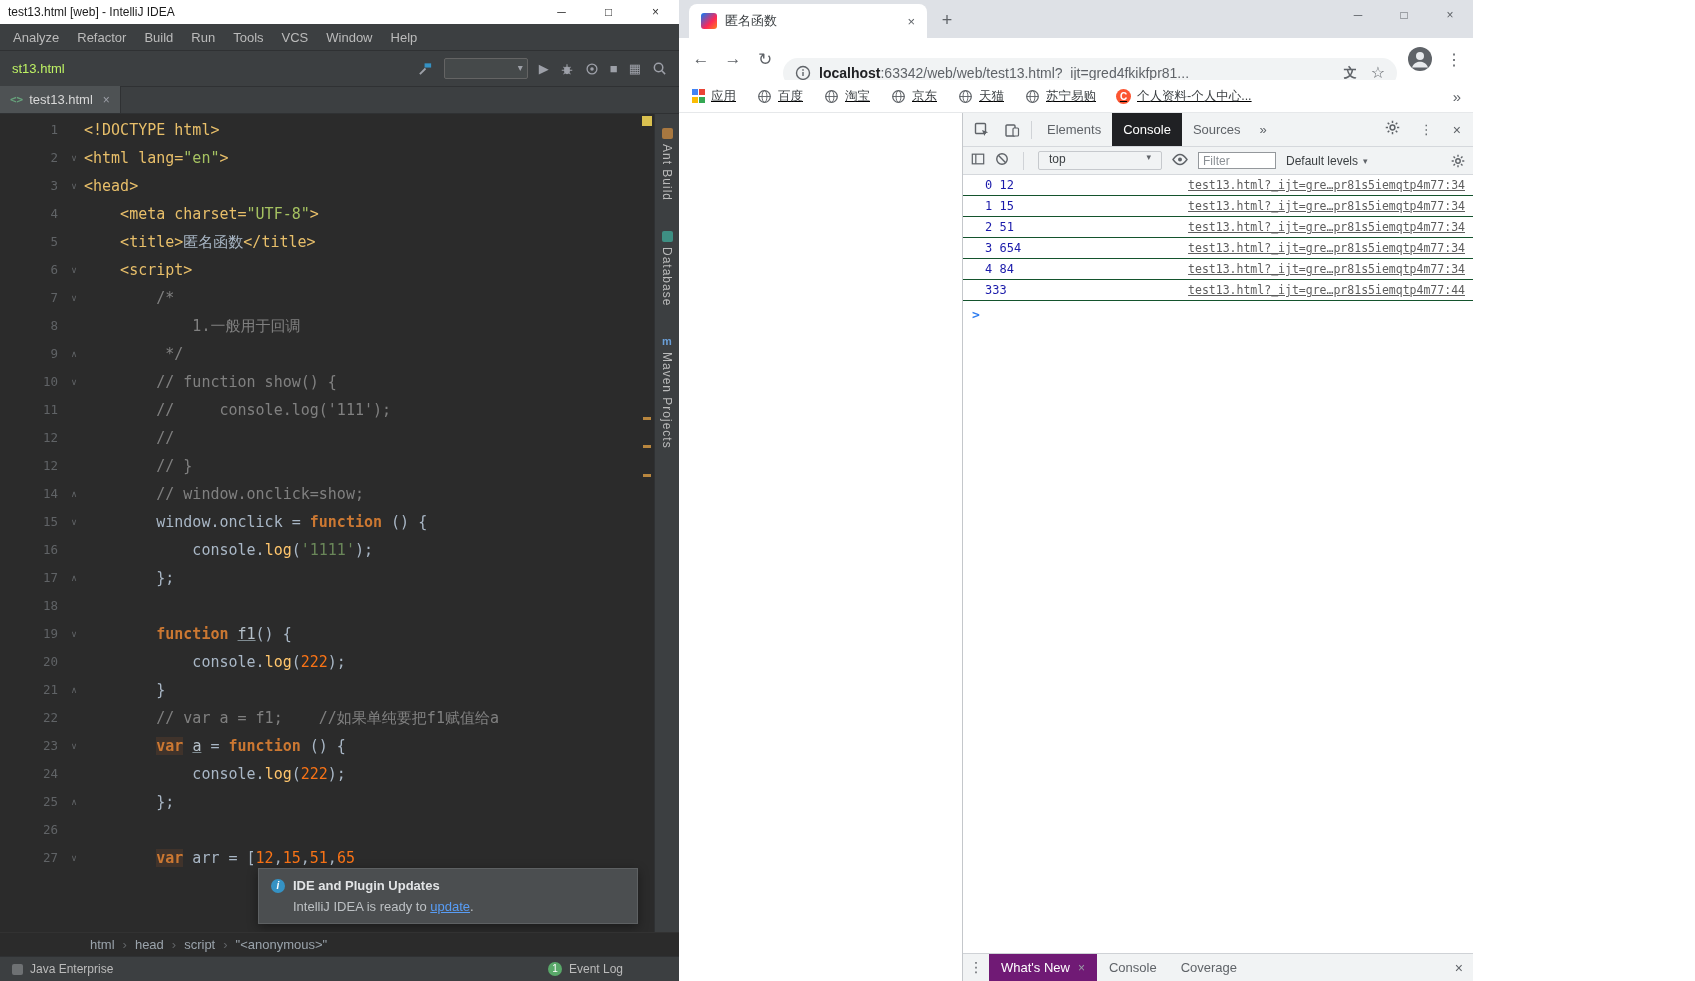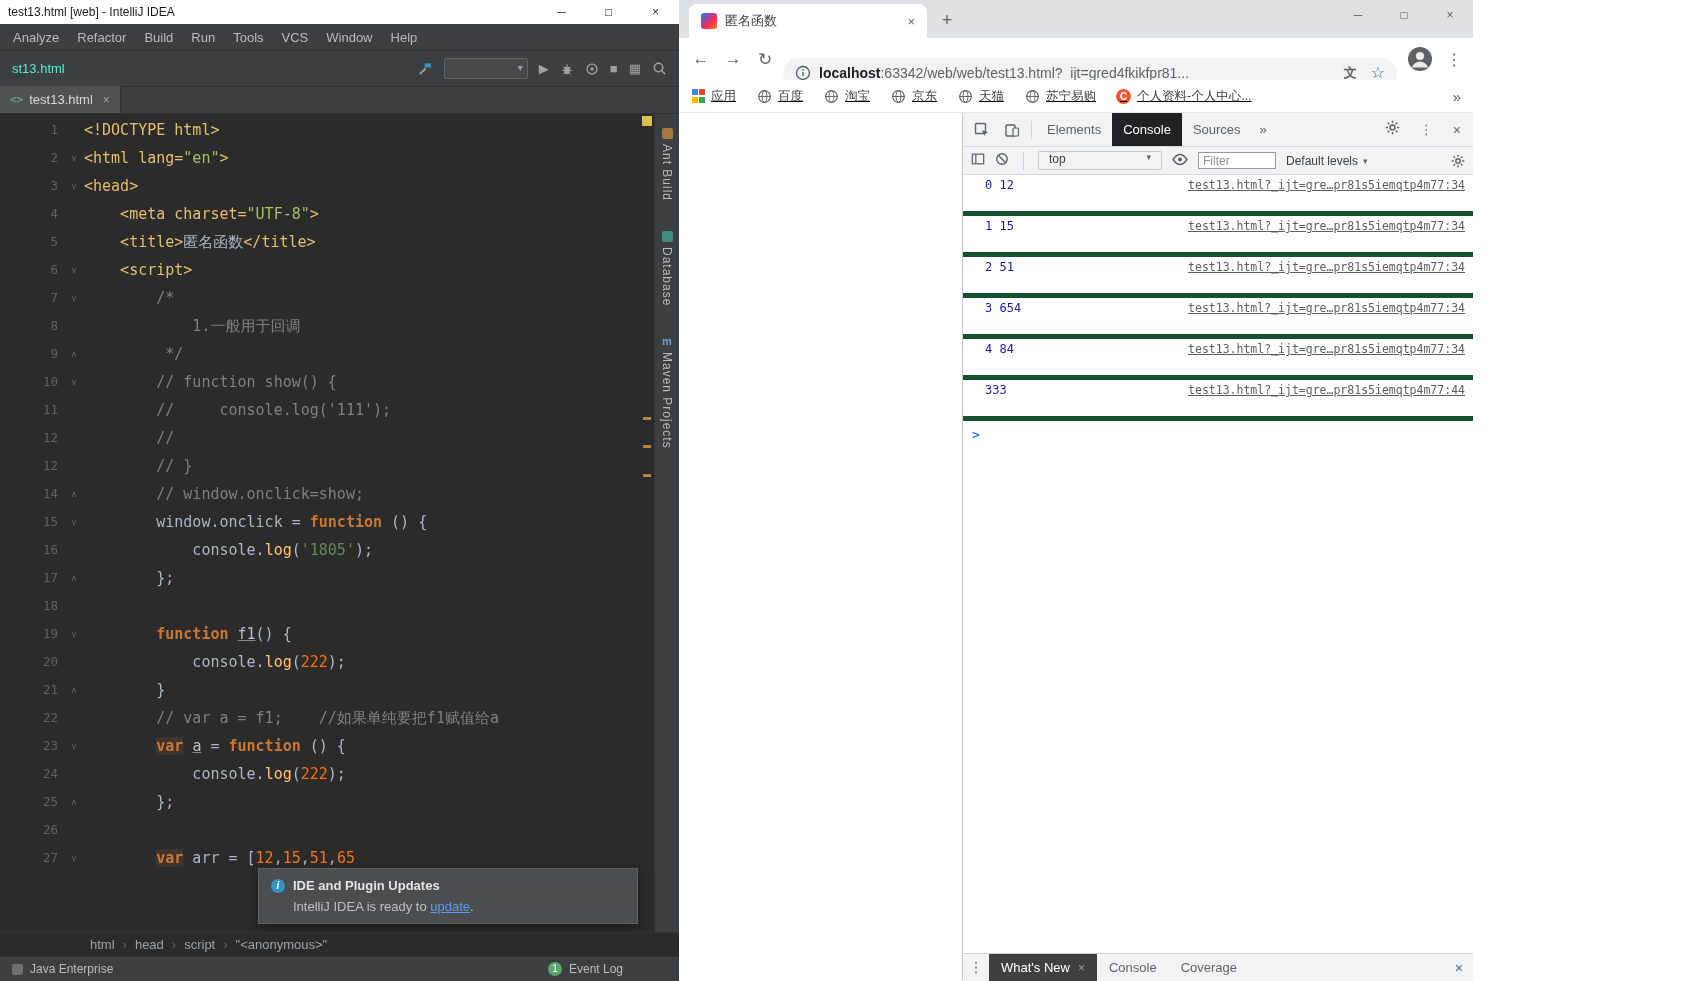--- a/index.html
+++ b/index.html
@@ -8,21 +8,21 @@
           font-family:"Liberation Sans",sans-serif;}
 
   
   #ide{width:679px;flex:none;display:flex;flex-direction:column;background:#2b2b2b;}
   .t-bar{height:24px;background:#ffffff;display:flex;align-items:center;font-size:12px;color:#1b1b1b;padding-left:8px;flex:none;}
   .win-controls{margin-left:auto;display:flex;height:100%;}
   .wc{width:47px;text-align:center;line-height:24px;font-size:12px;color:#333;}
   .menubar{height:27px;background:#3c3f41;display:flex;align-items:center;padding-left:4px;border-bottom:1px solid #2f3133;flex:none;}
   .mi{color:#bbbbbb;font-size:13px;padding:0 9px;}
   .navbar{height:36px;background:#3c3f41;display:flex;align-items:center;padding:0 12px;border-bottom:1px solid #2f3133;flex:none;}
-  .crumb{color:#5eead4;font-size:13px;}
+  .crumb{color:#bef264;font-size:13px;}
   .nav-tools{margin-left:auto;display:flex;align-items:center;gap:11px;}
   .ni{color:#9da0a8;font-size:13px;line-height:1;}
   .svgi svg{display:block;}
   .combo{width:84px;height:21px;background:#45494a;border:1px solid #646464;border-radius:2px;position:relative;}
   .combo-arrow{position:absolute;right:4px;top:3px;color:#9da0a8;font-size:10px;}
   .tabbar{height:27px;background:#3c3f41;display:flex;align-items:flex-end;border-bottom:1px solid #2f3133;flex:none;}
   .etab{height:27px;background:#4e5254;display:flex;align-items:center;gap:6px;padding:0 10px;color:#d8d8d8;font-size:13px;border-right:1px solid #2f3133;}
   .fico{color:#67a37c;font-size:11px;font-weight:bold;font-family:"DejaVu Sans Mono",monospace;}
   .tclose{color:#9da0a8;font-size:12px;margin-left:4px;}
 
@@ -121,32 +121,32 @@
   .ctx{width:124px;height:19px;border:1px solid #c6c9cd;border-radius:2px;font-size:12px;color:#3c4043;
        display:flex;align-items:flex-start;justify-content:space-between;padding:0 10px;}
   .arr{font-size:9px;color:#5f6368;}
   .filter{width:78px;height:17px;border:1px solid #94989c;background:#fff;font-size:12px;padding:0 4px;
           color:#202124;font-family:"Liberation Sans",sans-serif;}
   .filter::placeholder{color:#8b9095;}
   .levels{font-size:12px;color:#3c4043;display:flex;gap:5px;align-items:center;}
   .ctl-right{margin-left:auto;display:flex;align-items:center;}
 
   .dt-msgs{flex:1;background:#fff;overflow:hidden;display:flex;flex-direction:column;}
-  .dt-row{display:flex;justify-content:space-between;border-bottom:5px solid #14532d;
-          padding:3px 8px 19px 22px;min-height:17px;}
+  .dt-row{display:flex;justify-content:space-between;border-bottom:1px solid #14532d;
+          padding:3px 8px 3px 22px;min-height:17px;}
   .dt-val{font-family:"DejaVu Sans Mono",monospace;font-size:12px;color:#1a1aaa;white-space:nowrap;}
   .dt-src{font-family:"DejaVu Sans Mono",monospace;font-size:11.5px;color:#5e5e5e;text-decoration:underline;
           white-space:nowrap;margin-left:12px;}
   .dt-prompt{padding:6px 9px;color:#2e7df0;font-family:"DejaVu Sans Mono",monospace;font-size:13px;font-weight:bold;}
 
   .dt-drawer{border-top:1px solid #cfd2d6;flex:none;}
   .dr-tabs{height:27px;background:#f1f3f4;display:flex;align-items:stretch;}
   .dr-menu{width:26px;text-align:center;color:#5f6368;font-size:14px;line-height:27px;flex:none;}
   .drtab{padding:0 12px;display:flex;align-items:center;font-size:13px;color:#5f6368;gap:8px;white-space:nowrap;}
-  .drtab.active{background:#404040;color:#fff;}
+  .drtab.active{background:#701a75;color:#fff;}
   .drx{color:#9aa0a6;font-size:12px;}
   .dr-close{margin-left:auto;color:#5f6368;padding:0 10px;font-size:14px;display:flex;align-items:center;}
   .dr-content{height:123px;background:#fff;padding:12px 18px;font-size:14.5px;color:#202124;}
 
   #void{flex:1;background:#ffffff;}
 </style>
 </head>
 <body>
 
 <div id="screen">
@@ -322,21 +322,21 @@
                 <span class="ln">15</span>
                 <span class="fold">∨</span>
               </span>
               <span class="ct"><span class="s-txt">        window.onclick = </span><span class="s-kw">function</span><span class="s-txt"> () {</span></span>
             </div>
             <div class="cl">
               <span class="gut">
                 <span class="ln">16</span>
                 <span class="fold"></span>
               </span>
-              <span class="ct"><span class="s-txt">            console.</span><span class="s-fn">log</span><span class="s-txt">(</span><span class="s-str">'1805'</span><span class="s-txt">);</span></span>
+              <span class="ct"><span class="s-txt">            console.</span><span class="s-fn">log</span><span class="s-txt">(</span><span class="s-str">'1111'</span><span class="s-txt">);</span></span>
             </div>
             <div class="cl">
               <span class="gut">
                 <span class="ln">17</span>
                 <span class="fold">∧</span>
               </span>
               <span class="ct"><span class="s-txt">        };</span></span>
             </div>
             <div class="cl">
               <span class="gut">

